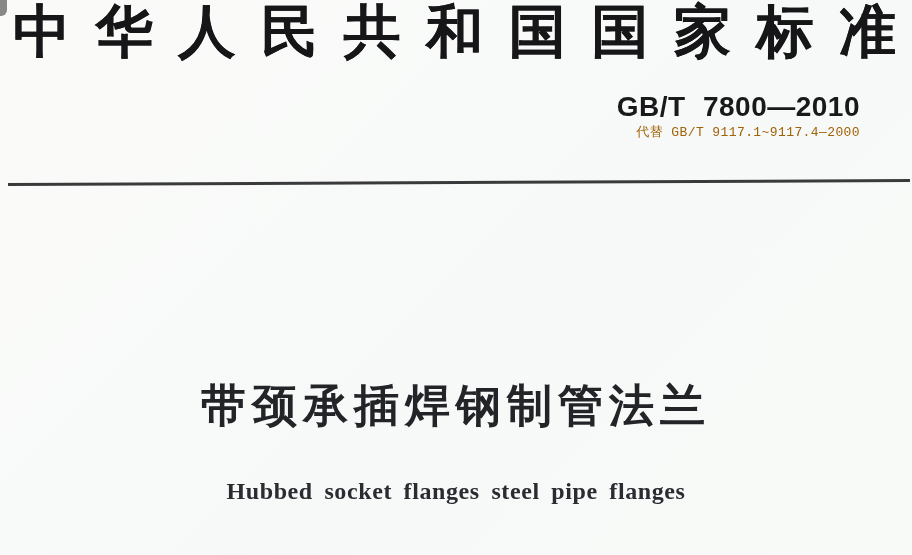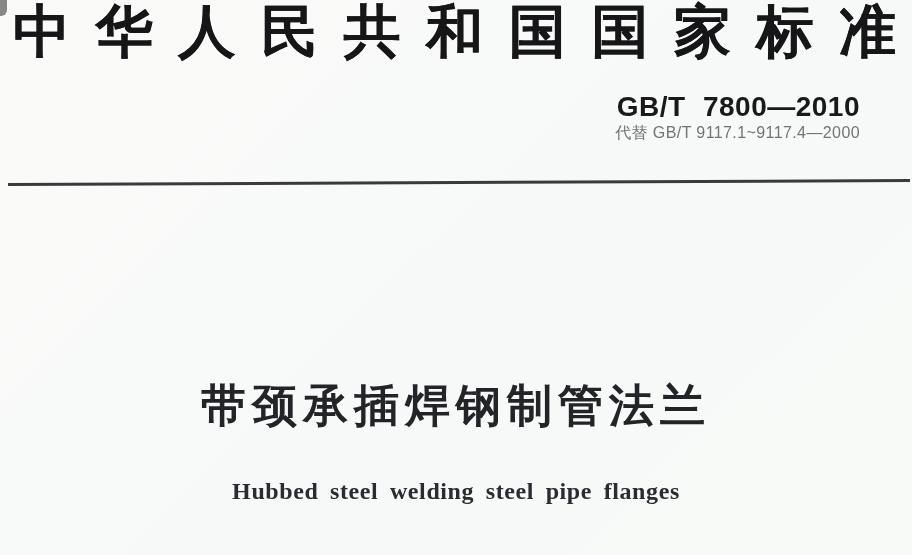--- a/index.html
+++ b/index.html
@@ -59,25 +59,25 @@
   .standard-code {
     font-family: "Liberation Sans", "DejaVu Sans", sans-serif;
     font-weight: bold;
     font-size: 28px;
     line-height: 30px;
     letter-spacing: 0.5px;
     word-spacing: 9px;
     color: #19191b;
   }
   .replaces-note {
-    font-family: Liberation Sans, sans-serif;
-    font-size: 16px;
+    font-family: Liberation Mono, monospace;
+    font-size: 13px;
     line-height: 21px;
     letter-spacing: 0.4px;
-    color: #737373;
+    color: #a16207;
   }
   
   .divider {
     position: absolute;
     left: 8px;
     right: 2px;
     top: 181px;
     height: 3px;
     background: #3a3a3c;
     transform: rotate(-0.25deg);
@@ -137,15 +137,15 @@
 
   <div class="code-block">
     <div class="standard-code">GB/T 7800—2010</div>
     <div class="replaces-note">代替 GB/T 9117.1~9117.4—2000</div>
   </div>
 
   <div class="divider"></div>
 
   <div class="title-zh">带颈承插焊钢制管法兰</div>
 
-  <div class="title-en">Hubbed steel welding steel pipe flanges</div>
+  <div class="title-en">Hubbed socket flanges steel pipe flanges</div>
 
 </div>
 
 </body></html>

